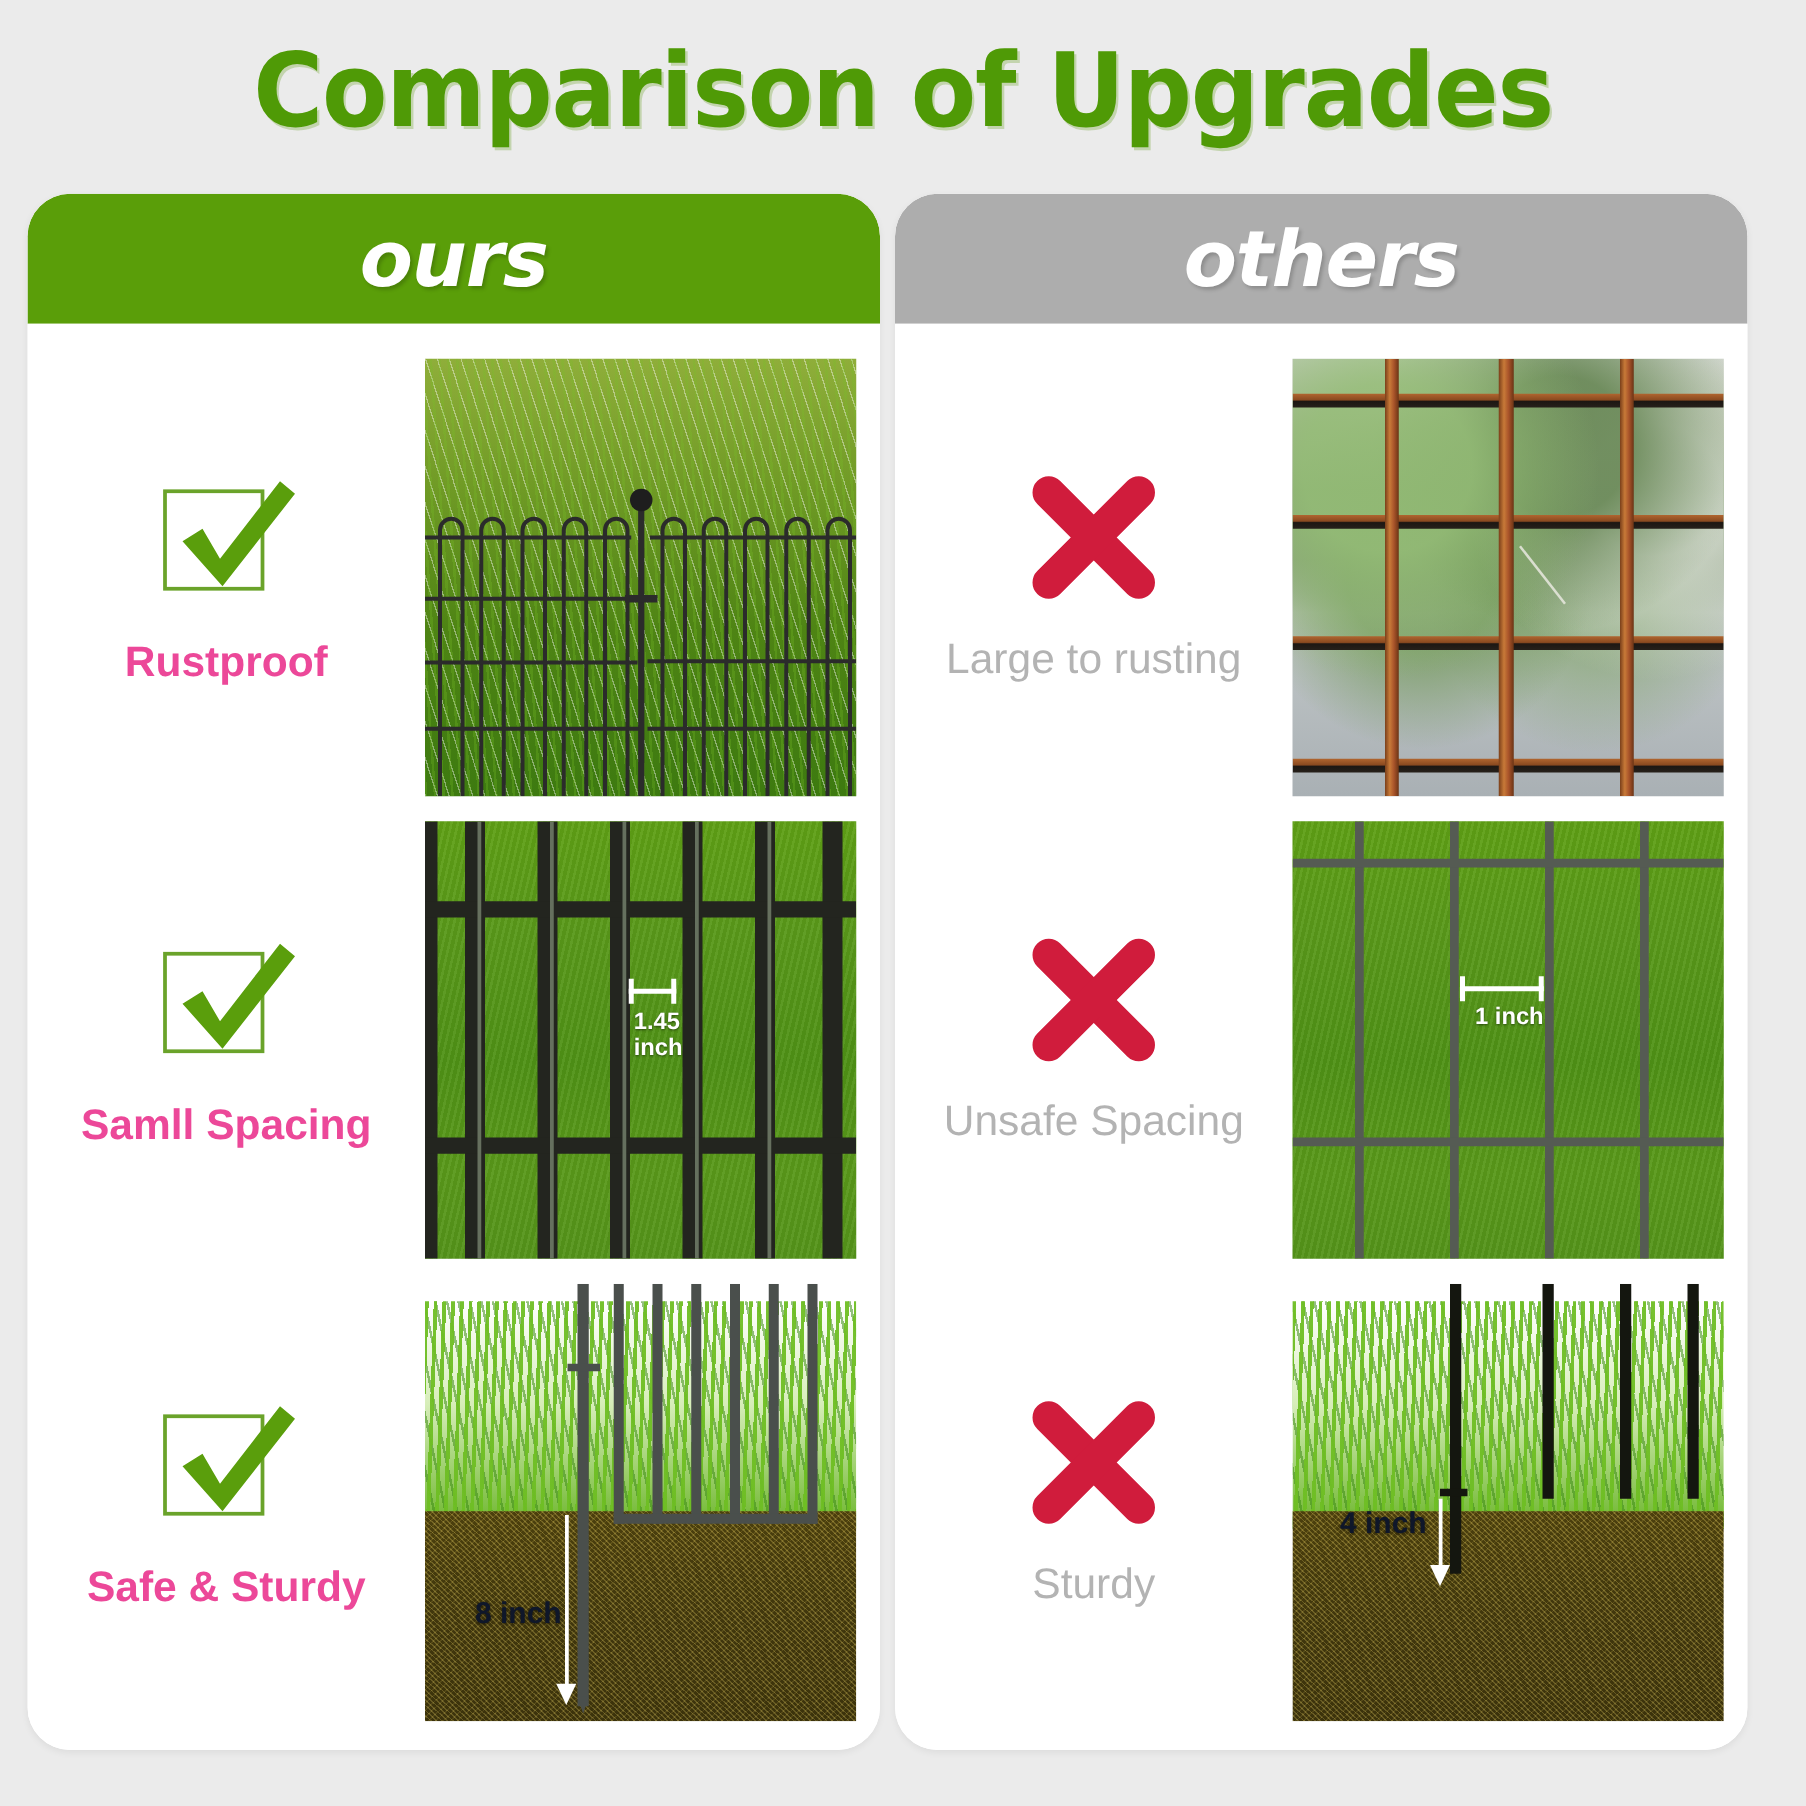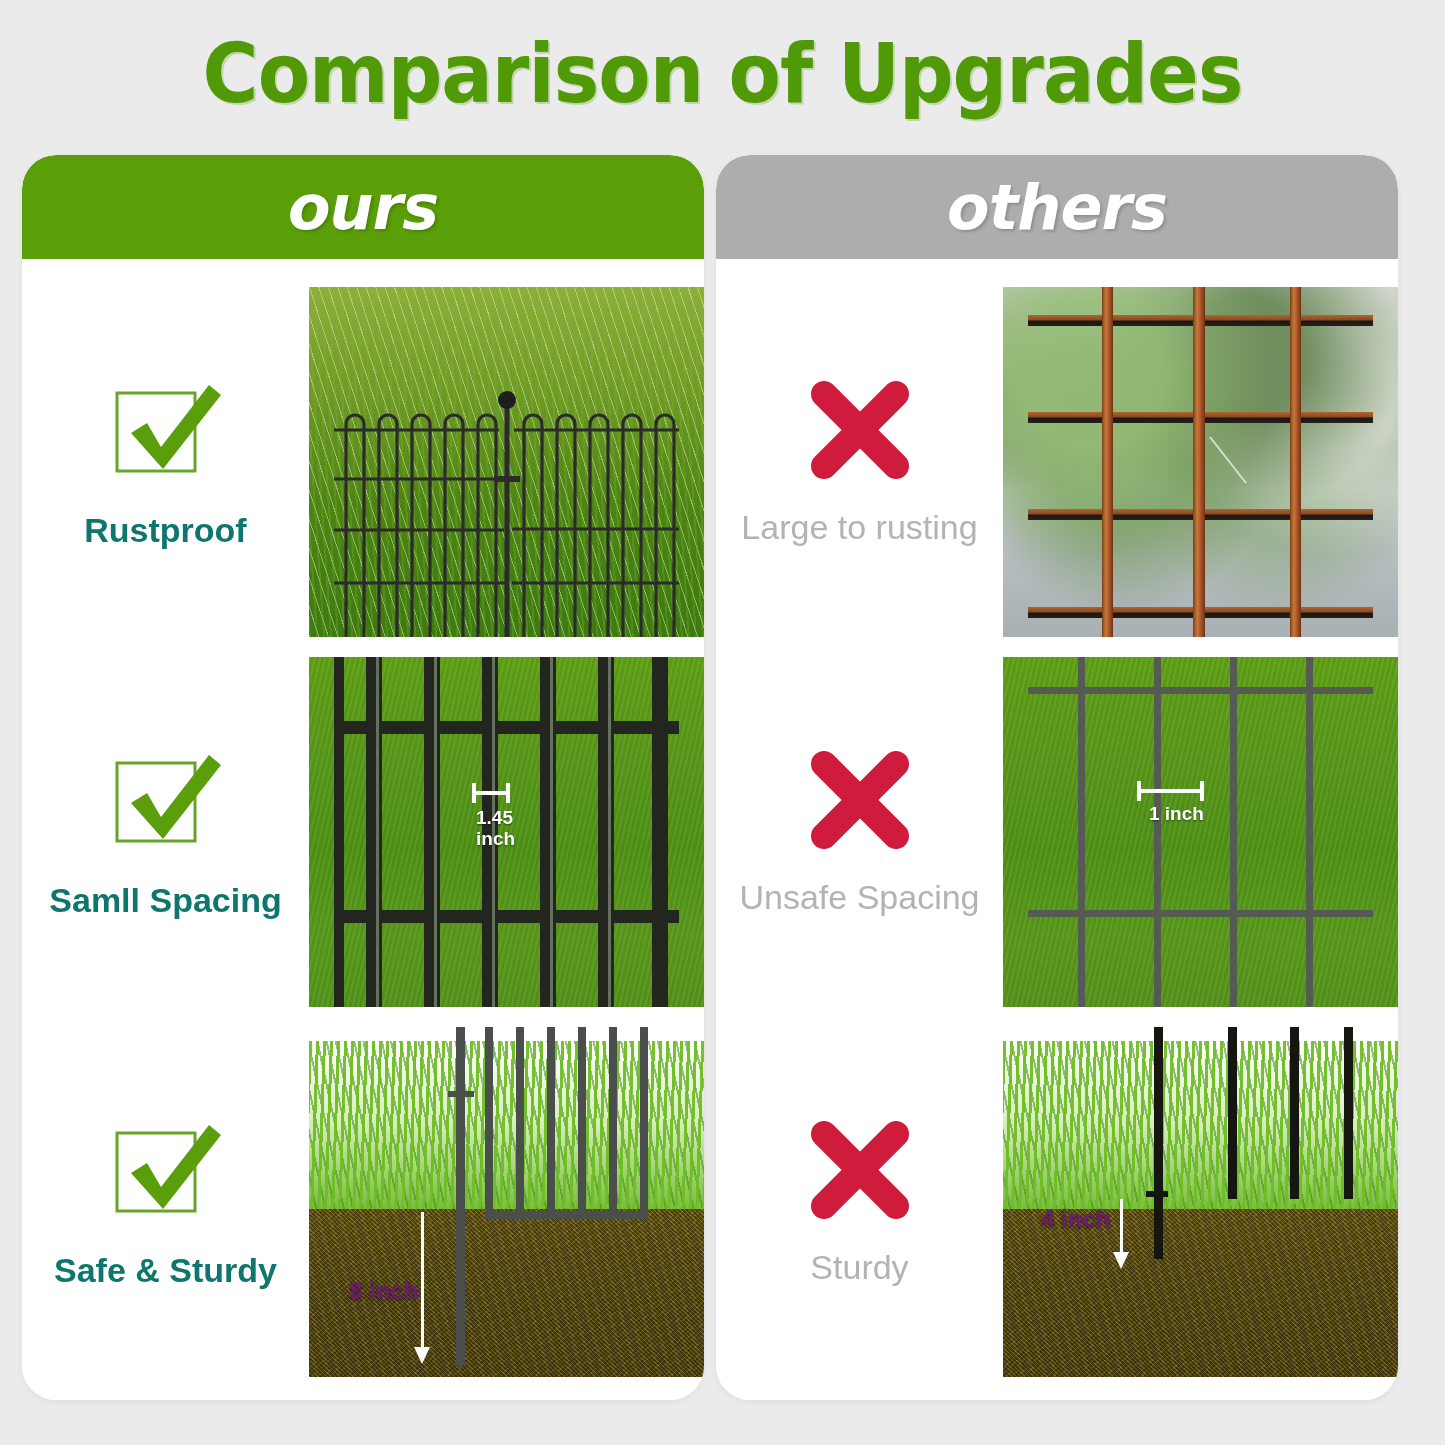--- a/index.html
+++ b/index.html
@@ -108,27 +108,27 @@
   .check-icon { width: 122px; height: 118px; display: block; }
   .x-icon     { width: 112px; height: 112px; display: block; }
 
   .feat-label {
     margin-top: 22px;
     font-size: 34px;
     font-weight: 700;
     text-align: center;
     white-space: nowrap;
   }
-  .label-good { color: #0f766e; }
+  .label-good { color: #ec4899; }
   .label-bad  { color: #b3b3b3; font-weight: 500; }
 
   
   .photo {
     position: relative;
-    width: 395px;
+    width: 345px;
     height: 350px;
     overflow: hidden;
     flex: 0 0 auto;
   }
 
   
   .p-rain {
     background:
       repeating-linear-gradient(72deg,
         rgba(255,255,255,0.40) 0px, rgba(255,255,255,0.40) 1px,
@@ -214,21 +214,21 @@
   }
   .dim-bar::before, .dim-bar::after {
     content: ""; position: absolute; top: -8px;
     width: 4px; height: 20px; background: #fff;
   }
   .dim-bar::before { left: 0; }
   .dim-bar::after  { right: 0; }
 
   .dim-v-label {
     position: absolute;
-    color: #701a75;
+    color: #0f172a;
     font-size: 24px;
     font-weight: 700;
     text-shadow: 0 1px 3px rgba(0,0,0,.55);
     white-space: nowrap;
   }
   .dim-arrow {
     position: absolute;
     width: 3px;
     background: #fff;
   }

